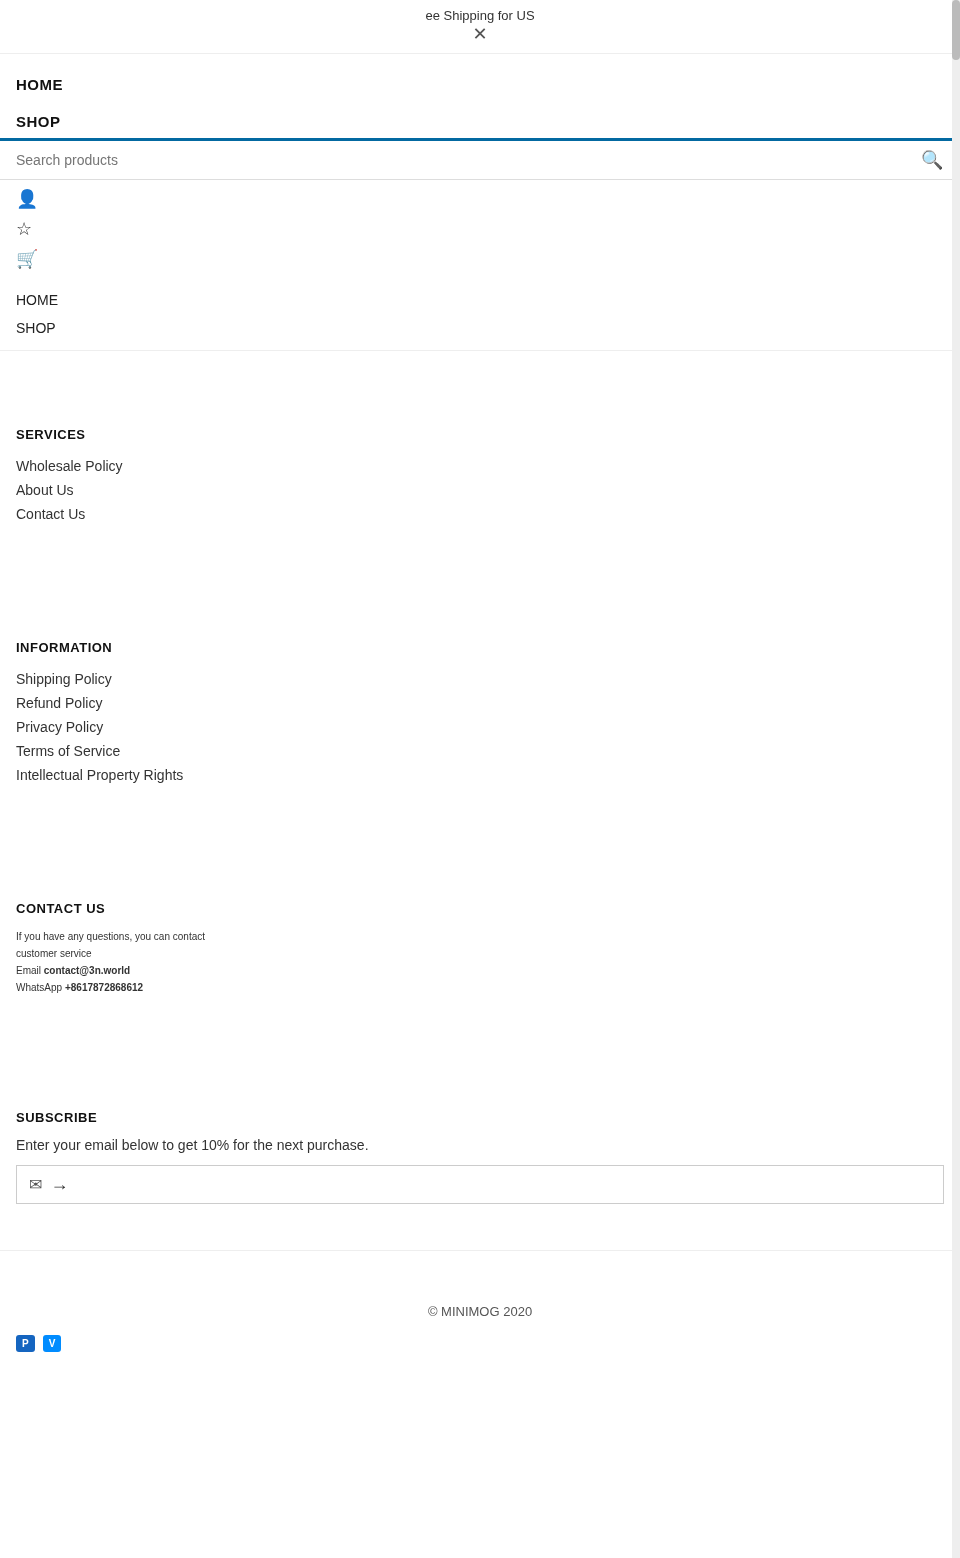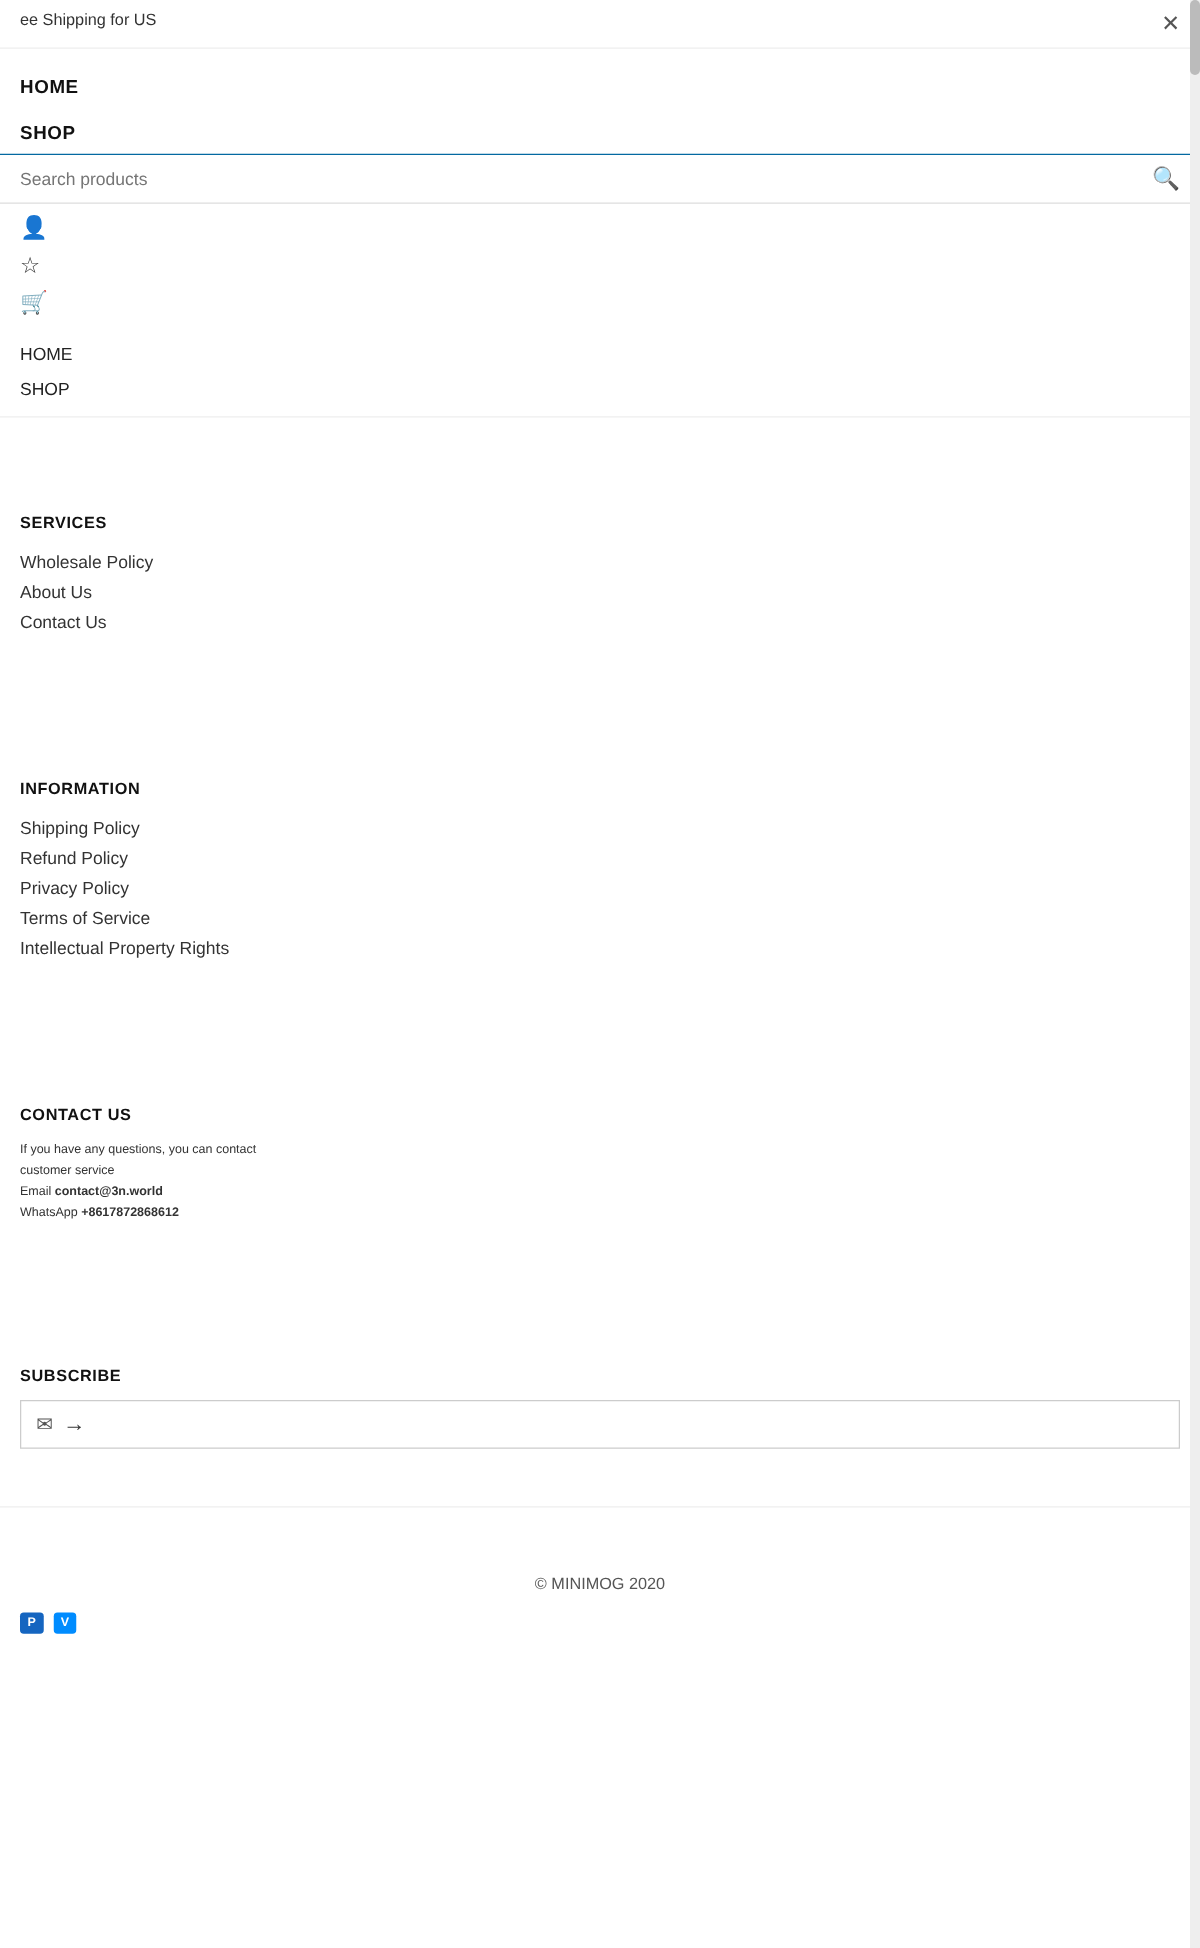--- a/index.html
+++ b/index.html
@@ -13,21 +13,22 @@
 
     
     .top-banner {
       background: #fff;
       padding: 8px 16px;
       font-size: 13px;
       color: #333;
       border-bottom: 1px solid #eee;
       display: flex;
       justify-content: space-between;
-      align-items: flex-start;
+      align-items: center;
+      flex-direction: column;
     }
 
     
     .close-btn {
       background: none;
       border: none;
       font-size: 18px;
       cursor: pointer;
       color: #555;
     }
@@ -46,21 +47,21 @@
       letter-spacing: 0.5px;
     }
     .nav-item-shop {
       padding-bottom: 4px;
     }
 
     
     .search-bar {
       display: flex;
       align-items: center;
-      border-top: 1px solid #0369a1;
+      border-top: 3px solid #0369a1;
       border-bottom: 1px solid #ddd;
       padding: 8px 16px;
       margin-top: 4px;
     }
     .search-bar input {
       border: none;
       outline: none;
       font-size: 14px;
       color: #aaa;
       flex: 1;
@@ -298,20 +299,21 @@
     <span>WhatsApp&nbsp;</span><span class="contact-bold">+8617872868612</span>
   </div>
 </div>
 
 <div class="section-gap"></div>
 <div class="section-gap"></div>
 <div class="section-gap"></div>
 
 <div class="subscribe-section">
   <div class="section-title">SUBSCRIBE</div>
+  <div class="subscribe-desc">Enter your email below to get 10% for the next purchase.</div>
   <div class="email-form">
     <span class="email-icon">✉</span>
     <button class="submit-arrow">→</button>
   </div>
 </div>
 
 <div class="section-gap"></div>
 
 <div class="bottom-bar">
   <span class="social-icon"></span>

